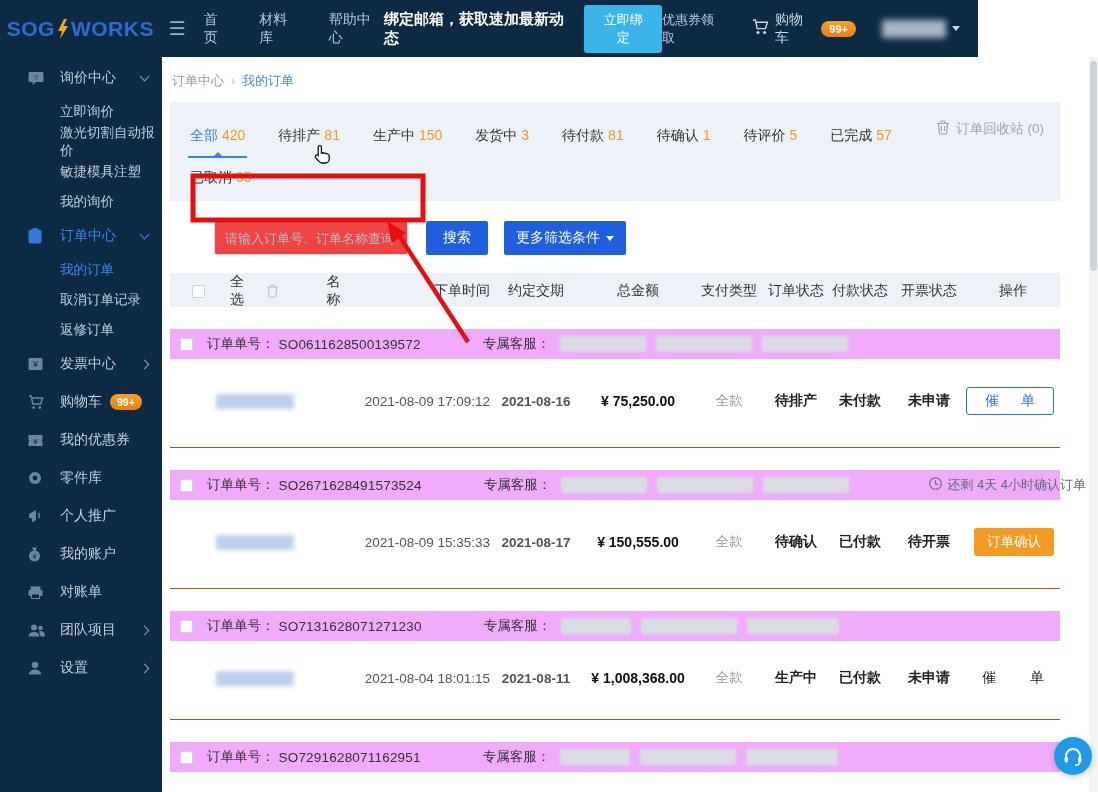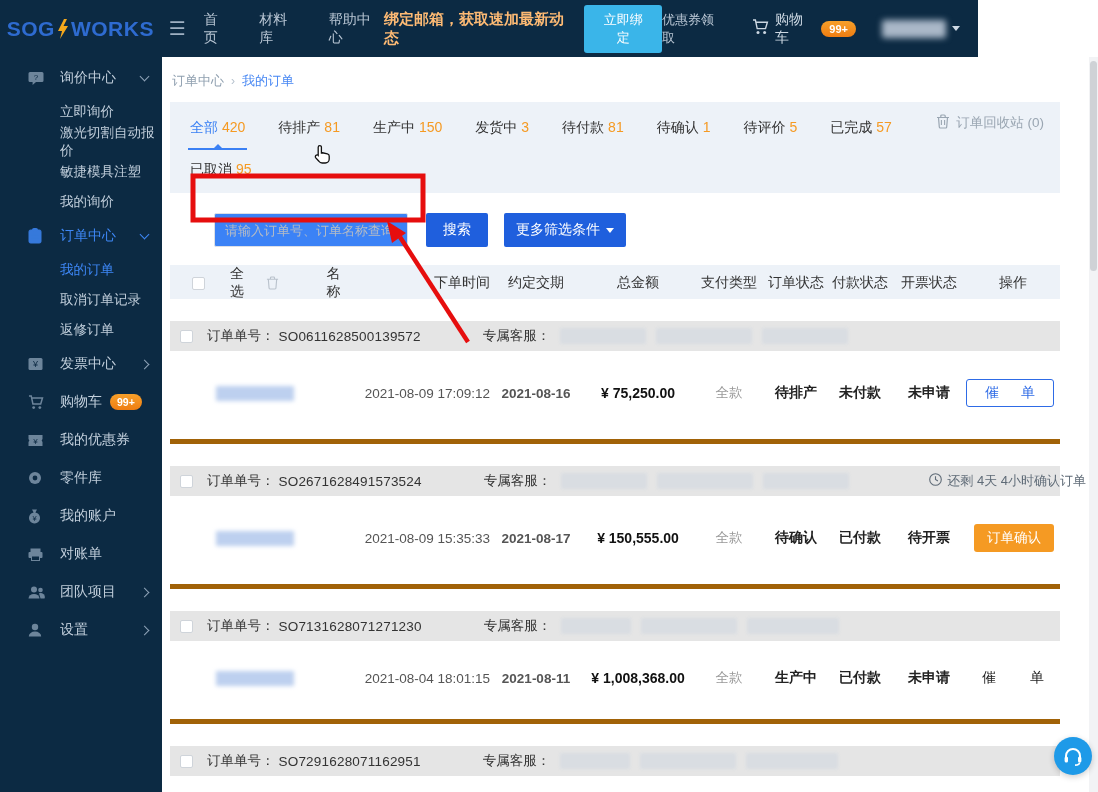--- a/index.html
+++ b/index.html
@@ -6,21 +6,21 @@
   html,body { width:1098px; height:792px; overflow:hidden; }
   body { font-family:"Liberation Sans","DejaVu Sans",sans-serif; background:#fff; position:relative; font-size:14px; color:#333; }
 
   
   .topbar { position:absolute; top:0; left:0; width:978px; height:57px; background:#0c2a43; display:flex; align-items:center; z-index:5; }
   .logo { width:162px; display:flex; justify-content:center; align-items:center; font-weight:bold; font-size:21px; letter-spacing:.5px; color:#2e6bd0; }
   .logo .bolt { margin:0 1px; display:flex; }
   .menu-toggle { color:#9fb0c2; font-size:19px; margin:0 18px 0 8px; cursor:pointer; }
   .top-nav { display:flex; gap:28px; color:#b9c6d4; font-size:14px; }
   .top-nav span { cursor:pointer; }
-  .top-notice { color:#fdba74; font-weight:bold; font-size:15px; }
+  .top-notice { color:#ffffff; font-weight:bold; font-size:15px; }
   .bind-btn { margin-left:7px; background:#3ab5e9; color:#fff; border:none; font-size:13px; padding:6px 13px; border-radius:3px; cursor:pointer; }
   .top-right { margin-left:auto; display:flex; align-items:center; gap:26px; padding-right:18px; }
   .coupon-link { color:#b9c6d4; font-size:13px; cursor:pointer; }
   .cart-group { display:flex; align-items:center; gap:6px; color:#ccd7e2; font-size:14px; cursor:pointer; }
   .badge { background:linear-gradient(180deg,#f7a02a,#ef7d12); color:#fff; font-size:11px; font-weight:bold; border-radius:9px; padding:2px 8px; }
   .user-group { display:flex; align-items:center; gap:6px; cursor:pointer; }
   .blur-user { width:64px; height:18px; background:#aab8c8; filter:blur(3px); border-radius:2px; }
   .caret-down { width:0; height:0; border-left:4px solid transparent; border-right:4px solid transparent; border-top:5px solid #cfd9e4; }
 
   
@@ -38,56 +38,56 @@
   .side-item.active .chev { border-color:#3e87f6; }
   .side-badge { margin-left:8px; background:linear-gradient(180deg,#f7a02a,#ef7d12); color:#fff; font-size:10.5px; font-weight:bold; border-radius:9px; padding:2px 7px; }
 
   
   .main { position:absolute; left:162px; top:57px; right:0; bottom:0; background:#fff; }
   .breadcrumb { padding:15px 0 0 10px; font-size:13px; color:#90a0b0; display:flex; gap:7px; align-items:center; }
   .breadcrumb .bc-current { color:#4787f3; }
   .bc-sep { color:#b6c2ce; font-size:12px; }
 
   .tabs-box { margin:12px 38px 0 8px; background:#edf2f8; padding:17px 18px 14px 20px; position:relative; }
-  .tabs-wrap { display:flex; flex-wrap:wrap; column-gap:33px; row-gap:24px; width:770px; }
+  .tabs-wrap { display:flex; flex-wrap:wrap; column-gap:33px; row-gap:24px; width:770px;margin-top:8px; }
   .tab { position:relative; font-size:14px; color:#333; cursor:pointer; white-space:nowrap; }
   .tab .cnt { color:#f59a23; margin-left:4px; }
   .tab.active { color:#3a80f4; }
   .tab.active::after { content:""; position:absolute; left:-2px; right:-2px; bottom:-13px; height:2px; background:#3a80f4; }
   .tab.active::before { content:""; position:absolute; bottom:-12px; left:50%; margin-left:-5px; border-left:5px solid transparent; border-right:5px solid transparent; border-bottom:5px solid #3a80f4; }
-  .recycle { position:absolute; right:16px; top:12px; display:flex; align-items:center; gap:6px; color:#9aa6b2; font-size:13.5px; cursor:pointer; }
+  .recycle { position:absolute; right:16px; top:18px; display:flex; align-items:center; gap:6px; color:#9aa6b2; font-size:13.5px; cursor:pointer; }
 
   .search-row { display:flex; align-items:center; margin:20px 38px 0 8px; padding-left:44px; position:relative; z-index:2; }
-  .search-input { width:194px; height:34px; border:1px solid #dcdfe6; border-radius:2px; padding:0 10px; font-size:13px; color:#333; outline:none; background:#3b82f6; }
+  .search-input { width:194px; height:34px; border:1px solid #dcdfe6; border-radius:2px; padding:0 10px; font-size:13px; color:#333; outline:none; background:#ef4444; }
   .search-input::placeholder { color:#b6bcc4; }
   .btn-blue { background:#1f5fdd; color:#fff; border:none; border-radius:2px; height:34px; font-size:14px; cursor:pointer; }
   .btn-search { width:62px; margin-left:18px; }
   .btn-more { margin-left:16px; padding:0 12px; display:flex; align-items:center; gap:6px; }
   .btn-more .caret { width:0;height:0;border-left:4px solid transparent;border-right:4px solid transparent;border-top:5px solid #fff; }
 
   
   .table { margin:18px 38px 0 8px; }
   .row-grid { display:grid; grid-template-columns:34px 146px 140px 92px 112px 70px 64px 64px 74px 1fr; align-items:center; }
   .thead { background:#edf2f8; height:34px; font-size:14px; color:#333; }
   .thead .cb { margin-left:22px; }
   .th-name-cell { display:flex; align-items:center; gap:12px; padding-left:26px; }
   .th-name-cell .th-name { margin-left:36px; }
   .t-right { text-align:right; }
   .t-center { text-align:center; }
 
   .order-group { margin-top:22px; }
-  .order-head { background:#e5e5e5; height:30px; display:flex; align-items:center; padding-left:10px; position:relative; font-size:13.5px; }
+  .order-head { background:#f0abfc; height:30px; display:flex; align-items:center; padding-left:10px; position:relative; font-size:13.5px; }
   .order-head .cb { margin-right:14px; }
   .order-no-label { color:#333; }
   .order-no { color:#333; margin-left:4px; letter-spacing:.2px; }
   .service { margin-left:62px; color:#333; display:flex; align-items:center; gap:10px; }
   .blur-seg { height:16px; background:#d9dde2; filter:blur(1.5px); border-radius:1px; display:inline-block; }
   .countdown { margin-left:auto; margin-right:-26px; display:flex; align-items:center; gap:5px; color:#5f6b77; font-size:13px; white-space:nowrap; }
 
-  .order-data { padding:28px 0 32px; border-bottom:5px solid #a16207; }
+  .order-data { padding:28px 0 32px; border-bottom:1px solid #a16207; }
   .name-blur { width:78px; height:15px; background:#bdd0ef; filter:blur(2px); margin-left:12px; border-radius:1px; }
   .val-time { text-align:right; color:#555; font-size:13.5px; }
   .val-date { text-align:center; color:#555; font-size:13.5px;font-weight:bold; }
   .val-amount { text-align:center; color:#111; font-weight:bold; font-size:14px; }
   .val-paytype { text-align:center; color:#999; font-size:13.5px; }
   .val-status { text-align:center; color:#222; font-weight:bold; font-size:14px; }
   .actions-cell { display:flex; flex-direction:column; align-items:flex-end; padding-right:6px; gap:9px; }
   .btn-outline { width:88px; height:28px; border:1px solid #2e6be6; color:#2e6be6; background:#fff; border-radius:3px; font-size:14px; word-spacing:18px; white-space:pre; cursor:pointer; }
   .btn-orange { background:#f59a23; border:none; color:#fff; font-size:13.5px; padding:5px 13px; border-radius:3px; cursor:pointer; }
   .action-text { color:#222; font-size:14px; word-spacing:30px; white-space:pre; cursor:pointer; padding-right:10px; }
@@ -209,20 +209,31 @@
   <div class="side-item">
     <span class="si-icon">
         <svg width="14" height="14" viewBox="0 0 14 14">
           <circle cx="7" cy="7" r="6" fill="#7f95ab"></circle>
           <circle cx="7" cy="7" r="2.4" fill="#0c2a43"></circle>
         </svg>
       </span>
     <span class="si-label">零件库</span>
   </div>
 
+  <div class="side-item">
+    <span class="si-icon">
+        <svg width="15" height="14" viewBox="0 0 15 14">
+          <polygon points="1,5 8,1 8,12 1,8" fill="#7f95ab"></polygon>
+          <rect x="1" y="5" width="3" height="4" fill="#7f95ab"></rect>
+          <rect x="4" y="8.5" width="2.4" height="4.5" rx="1" fill="#7f95ab"></rect>
+          <path d="M10 4c2 1 2 4 0 5" stroke="#7f95ab" stroke-width="1.4" fill="none"></path>
+        </svg>
+      </span>
+    <span class="si-label">个人推广</span>
+  </div>
 
   <div class="side-item">
     <span class="si-icon">
         <svg width="13" height="15" viewBox="0 0 13 15">
           <path d="M4 0.5h5l-1.6 3a5.5 5.5 0 1 1-1.8 0z" fill="#7f95ab"></path>
           <text x="6.5" y="11.5" text-anchor="middle" font-size="7.5" fill="#0c2a43" font-family="sans-serif">¥</text>
         </svg>
       </span>
     <span class="si-label">我的账户</span>
   </div>

